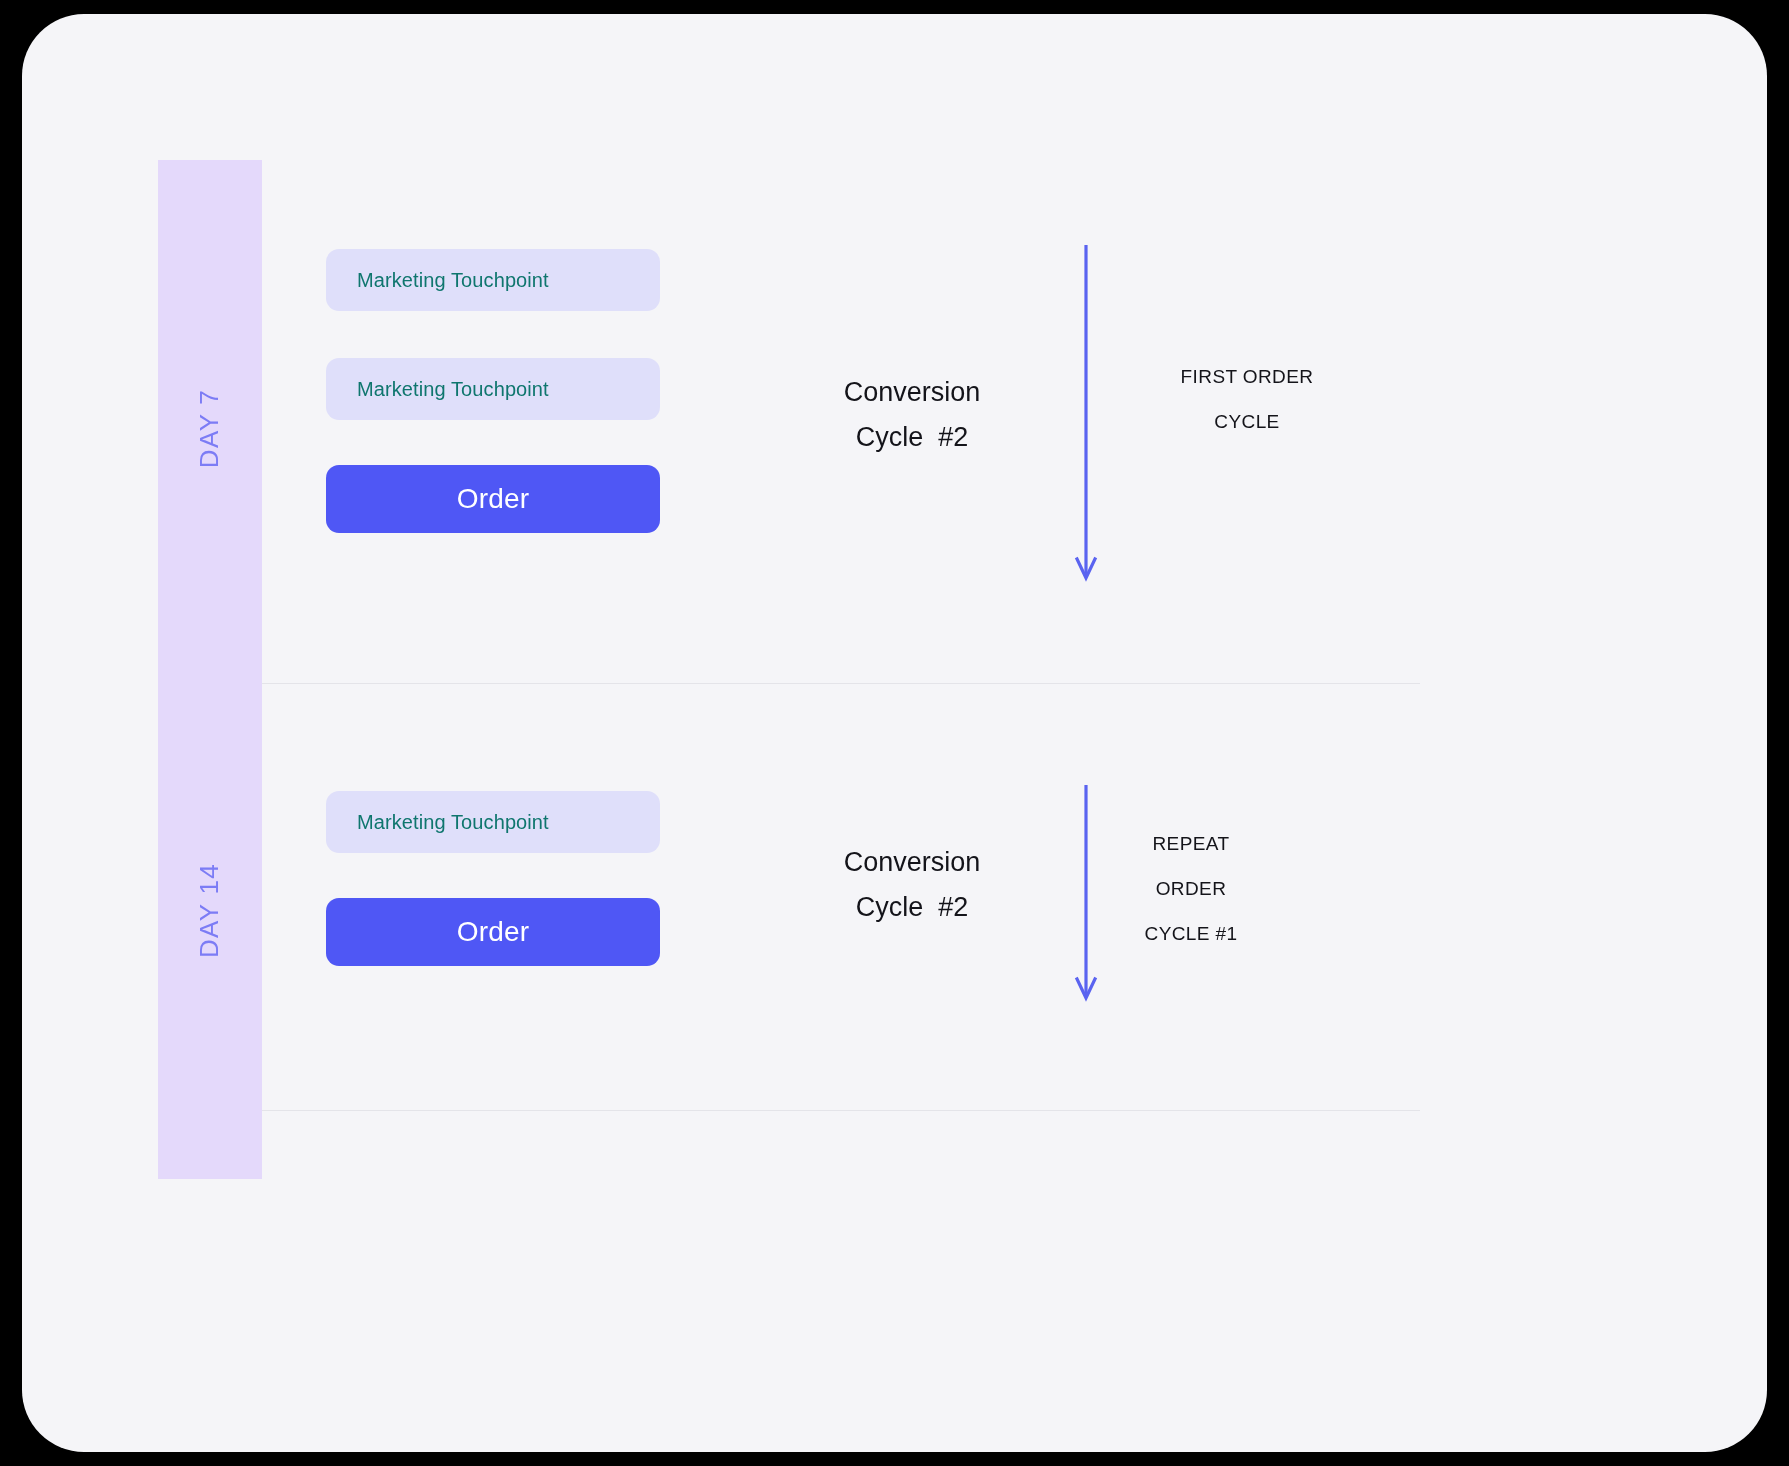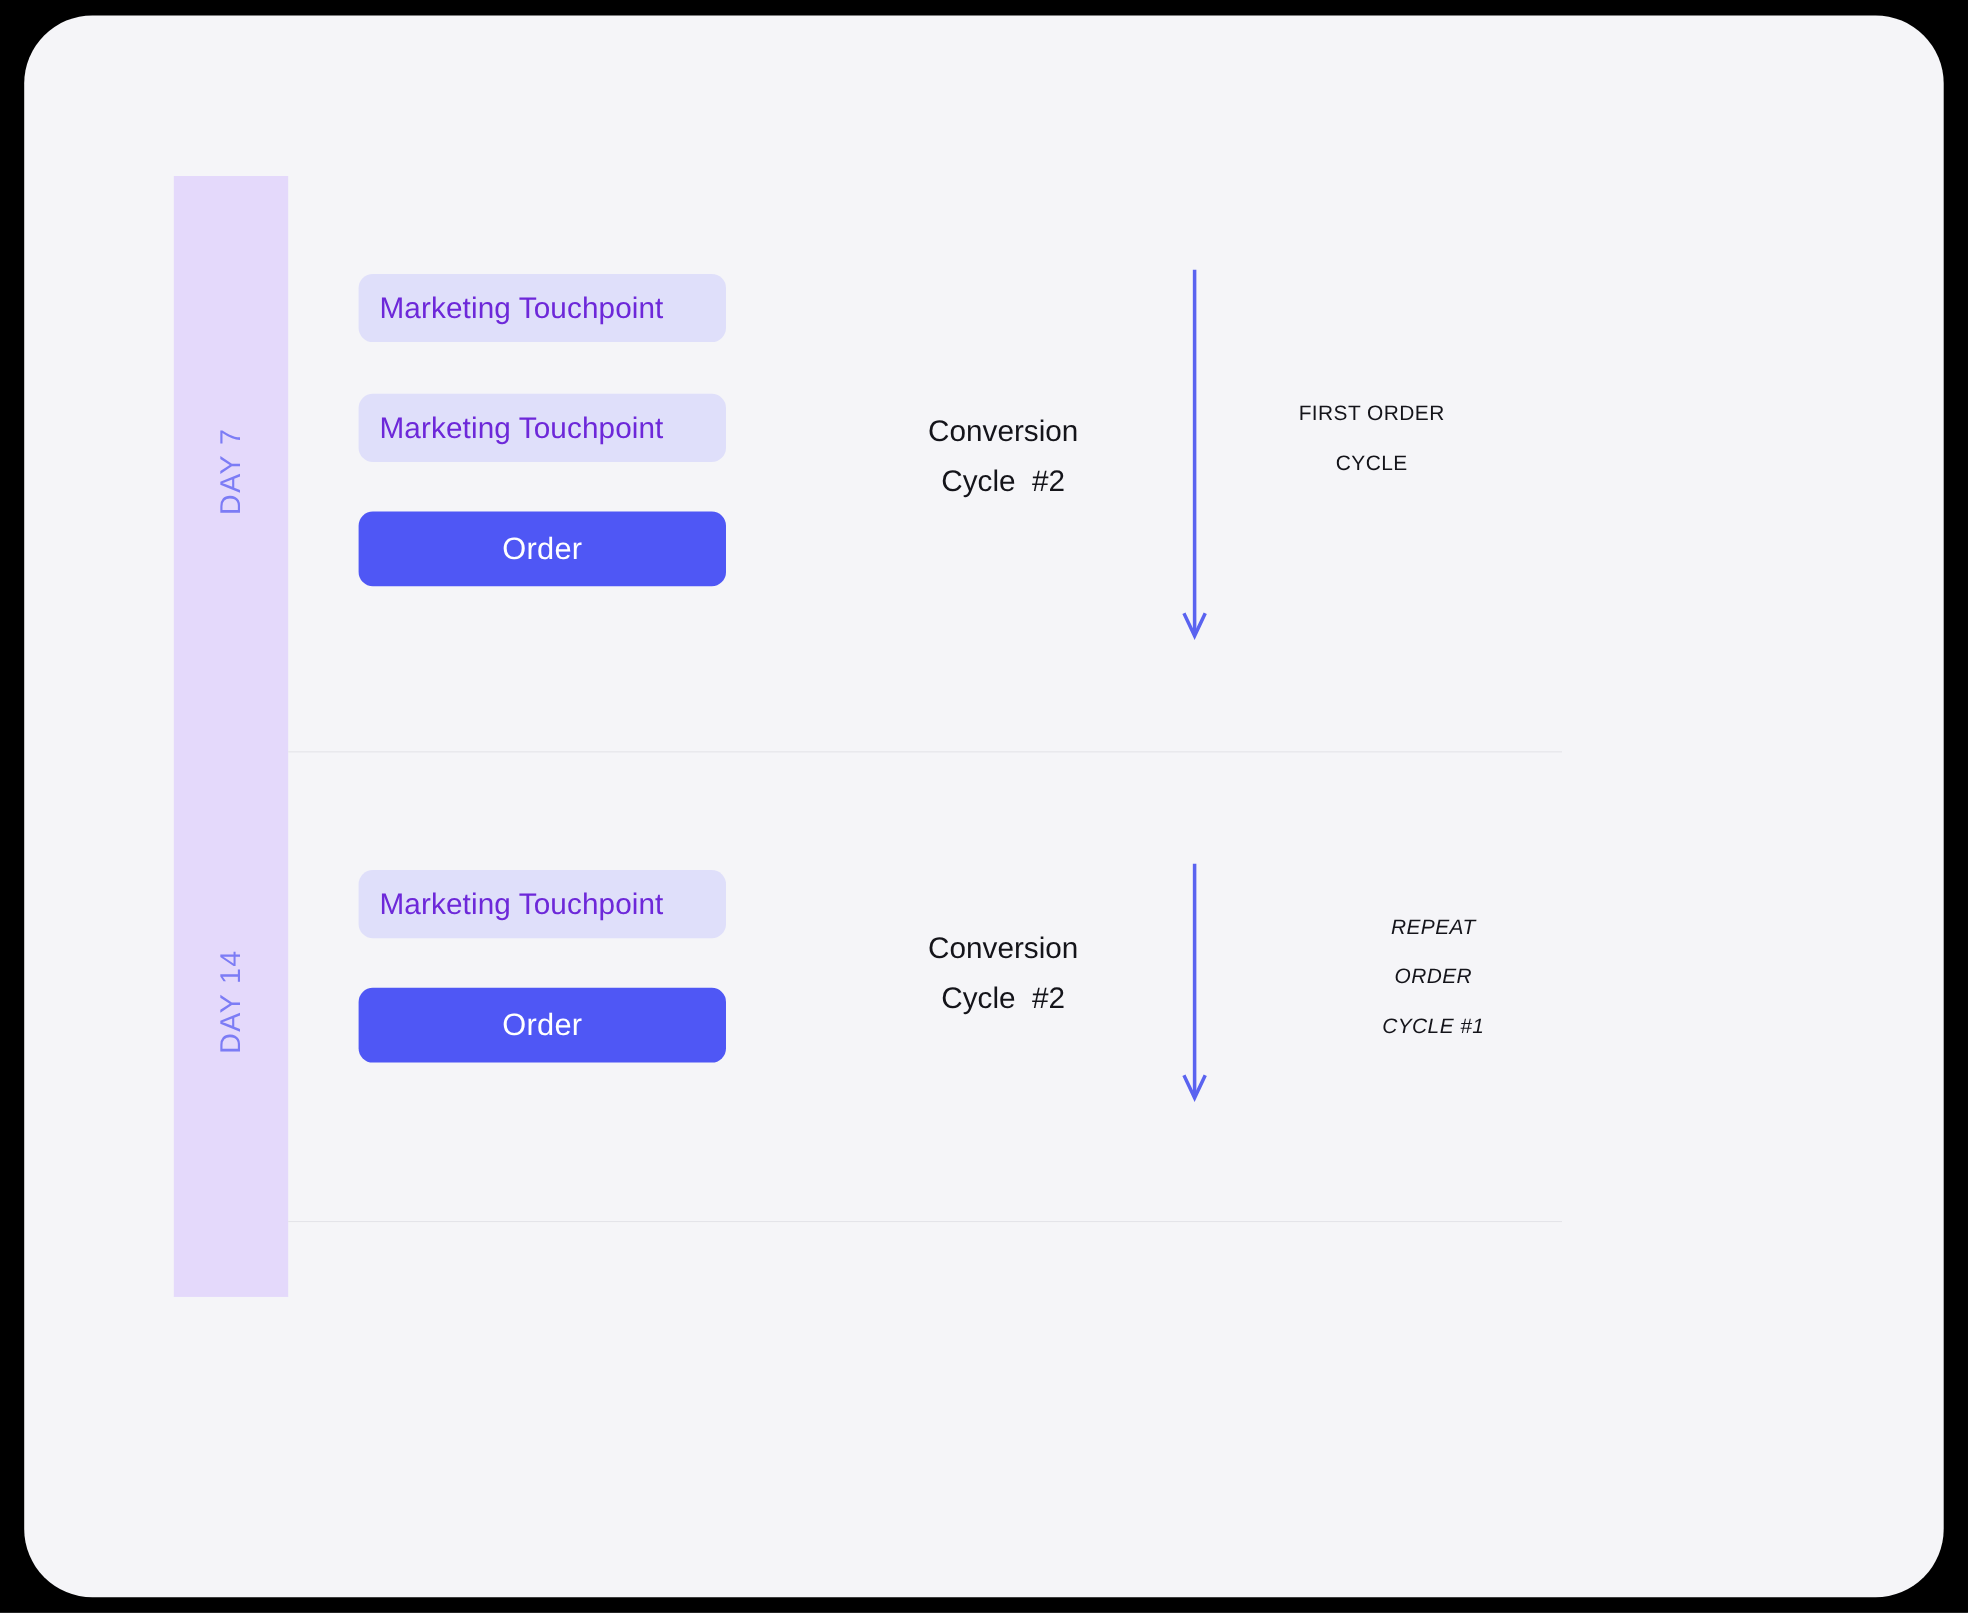--- a/index.html
+++ b/index.html
@@ -85,23 +85,24 @@
     width: 334px;
     height: 62px;
     background: #DFDFFA;
     border-radius: 13px;
     display: flex;
     align-items: center;
     box-sizing: border-box;
     padding-left: 19px;
   }
   .touchpoint-pill span {
-    font-size: 27px;
-    color: #6d28d9;
+    font-size: 20px;
+    color: #0f766e;
     letter-spacing: 0.1px;
+    margin-left: 12px;
   }
 
   .order-button {
     position: absolute;
     left: 304px;
     width: 334px;
     height: 68px;
     background: #4F57F5;
     border-radius: 13px;
     display: flex;
@@ -203,17 +204,17 @@
   <div class="cycle-label" style="left:740px; top:826px;">Conversion
 Cycle  #2</div>
 
   <div class="flow-arrow" style="left:1051px; top:771px; height:220px;">
     <svg width="26" height="220" viewBox="0 0 26 220" xmlns="http://www.w3.org/2000/svg" aria-hidden="true">
       <line x1="13" y1="0" x2="13" y2="210" stroke="#5A63F0" stroke-width="3.2"></line>
       <path d="M4 194 L13 213 L22 194" fill="none" stroke="#5A63F0" stroke-width="3.2" stroke-linecap="square" stroke-linejoin="miter"></path>
     </svg>
   </div>
 
-  <div class="cycle-caption" style="left:1116px; top:807px;font-style:italic;">REPEAT
+  <div class="cycle-caption" style="left:1004px; top:807px;">REPEAT
 ORDER
 CYCLE #1</div>
 
 </div>
 
 </body></html>

